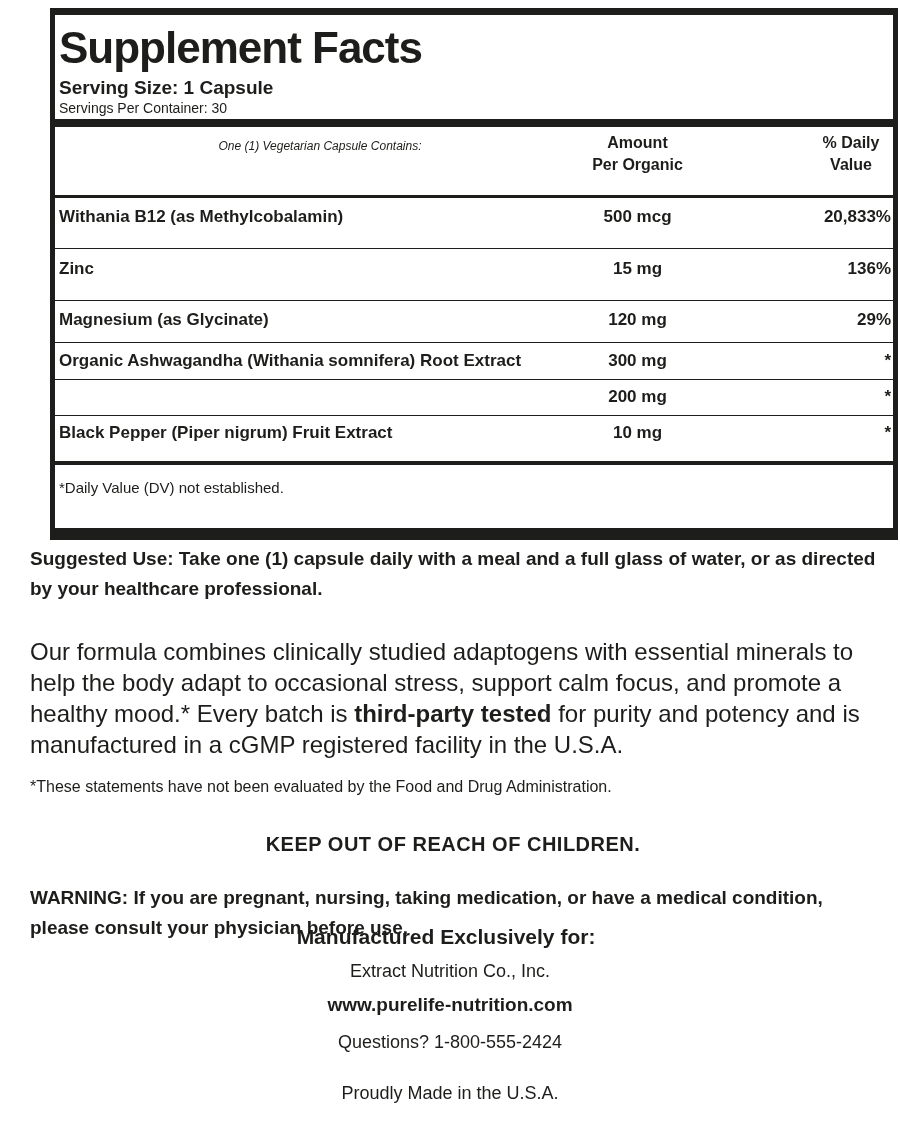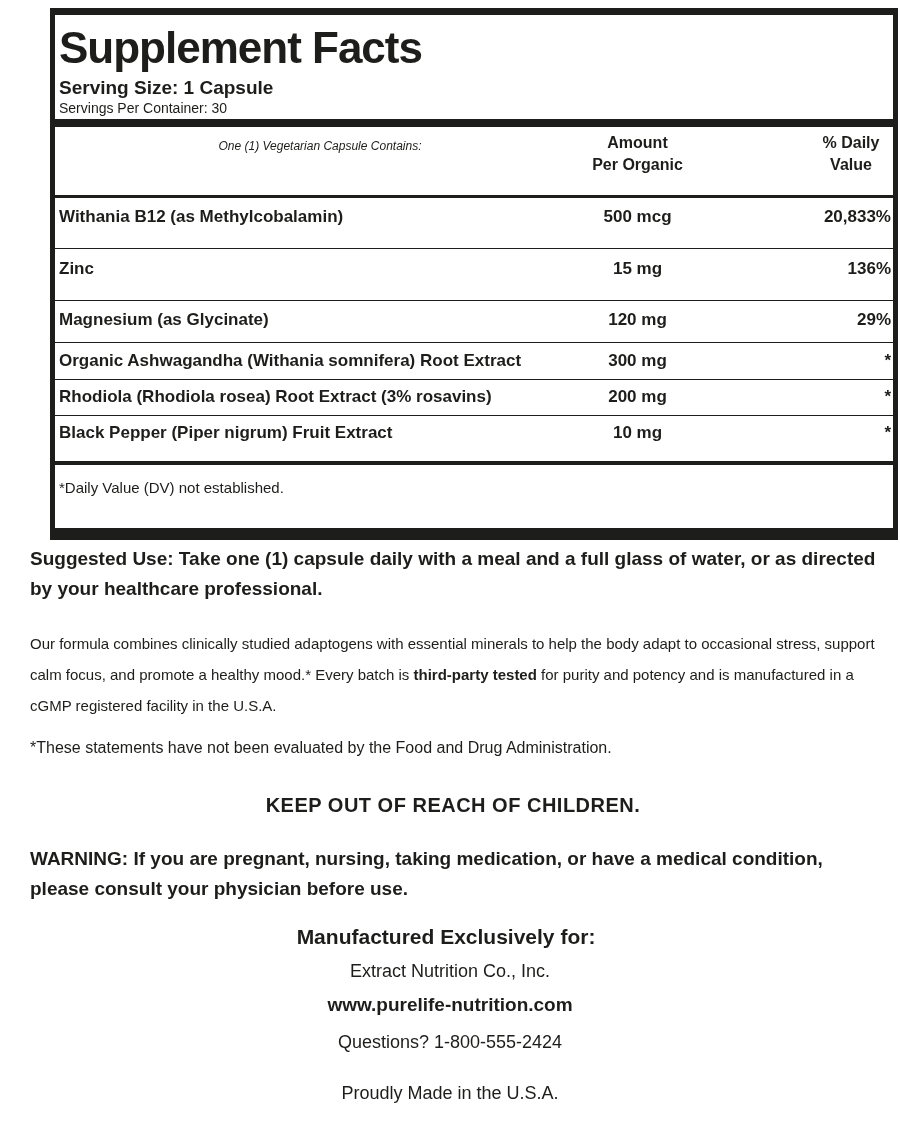--- a/index.html
+++ b/index.html
@@ -24,21 +24,21 @@
   .rule{position:absolute;left:0;width:100%;height:1px;background:#1d1d1b;}
   .rule.md{height:3px;}
   .rule.md2{height:4px;}
   .row-name{position:absolute;left:4px;font-size:17px;font-weight:bold;white-space:nowrap;}
   .row-amt{position:absolute;left:495px;width:175px;text-align:center;font-size:17px;font-weight:bold;}
   .row-dv{position:absolute;right:2px;width:84px;text-align:right;font-size:17px;font-weight:bold;}
   .fb-footnote{position:absolute;left:4px;top:464px;font-size:15px;}
   
   .lower{position:absolute;left:30px;top:544px;width:846px;}
   .p-use{font-size:19px;font-weight:bold;line-height:30px;margin:0;}
-  .p-desc{font-size:15px;line-height:31px;margin:24px 0 0 0;}
+  .p-desc{font-size:24px;line-height:31px;margin:32px 0 0 0;}
   .p-fda{font-size:16px;line-height:20px;margin:17px 0 0 0;}
   .p-keep{font-size:20px;font-weight:bold;text-align:center;margin:36px 0 0 0;letter-spacing:.5px;}
   .p-warn{font-size:19px;font-weight:bold;line-height:30px;margin:27px 0 0 0;}
   .mfg{position:absolute;left:0;top:925px;width:900px;text-align:center;}
   .mfg-line1{font-size:21px;font-weight:bold;margin:0 8px 12px 0;}
   .mfg-line2{font-size:18px;margin:0 0 12px 0;}
   .mfg-line3{font-size:19px;font-weight:bold;margin:0 0 16px 0;}
   .mfg-line4{font-size:18px;margin:0;}
   .mfg-line5{font-size:18px;margin:30px 0 0 0;}
 </style>
@@ -79,21 +79,20 @@
     <div class="row-name" style="top:295px">Magnesium (as Glycinate)</div>
     <div class="row-amt" style="top:295px">120 mg</div>
     <div class="row-dv" style="top:295px">29%</div>
     <div class="rule" style="top:327px"></div>
 
     <div class="row-name" style="top:336px">Organic Ashwagandha (Withania somnifera) Root Extract</div>
     <div class="row-amt" style="top:336px">300 mg</div>
     <div class="row-dv" style="top:336px">*</div>
     <div class="rule" style="top:364px"></div>
 
-    <div class="row-name" style="top:372px">Rhodiola (Rhodiola rosea) Root Extract (3% rosavins)</div>
     <div class="row-amt" style="top:372px">200 mg</div>
     <div class="row-dv" style="top:372px">*</div>
     <div class="rule" style="top:400px"></div>
 
     <div class="row-name" style="top:408px">Black Pepper (Piper nigrum) Fruit Extract</div>
     <div class="row-amt" style="top:408px">10 mg</div>
     <div class="row-dv" style="top:408px">*</div>
     <div class="rule md2" style="top:446px"></div>
 
     <div class="fb-footnote">*Daily Value (DV) not established.</div>

